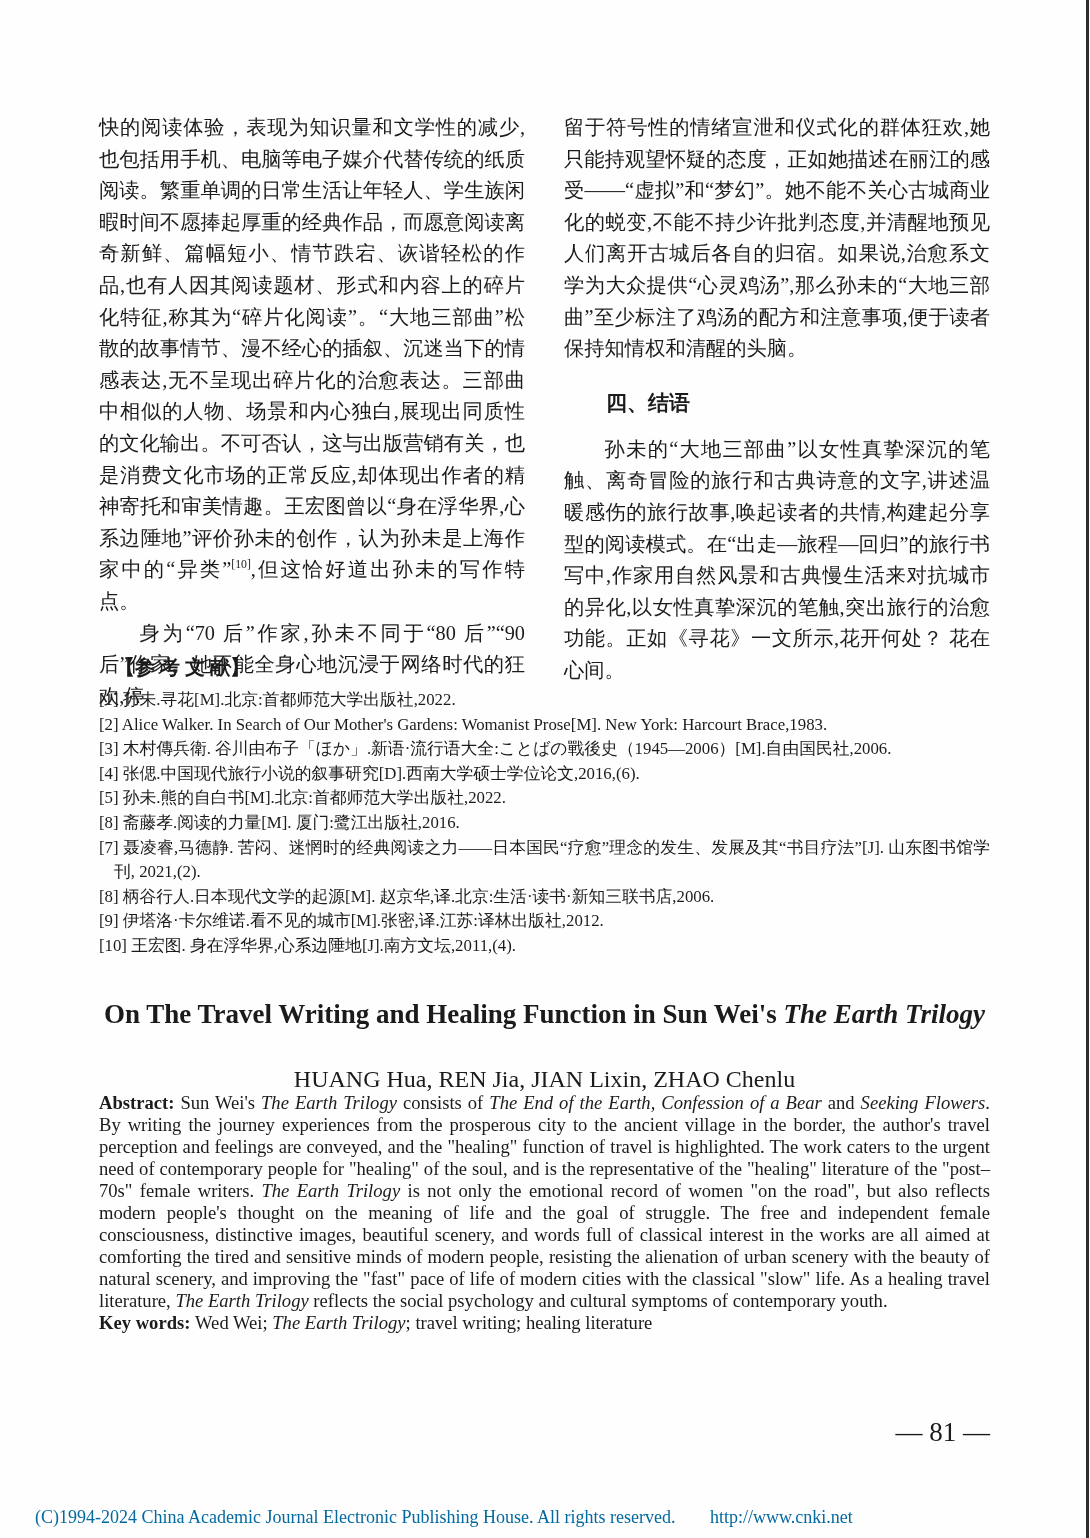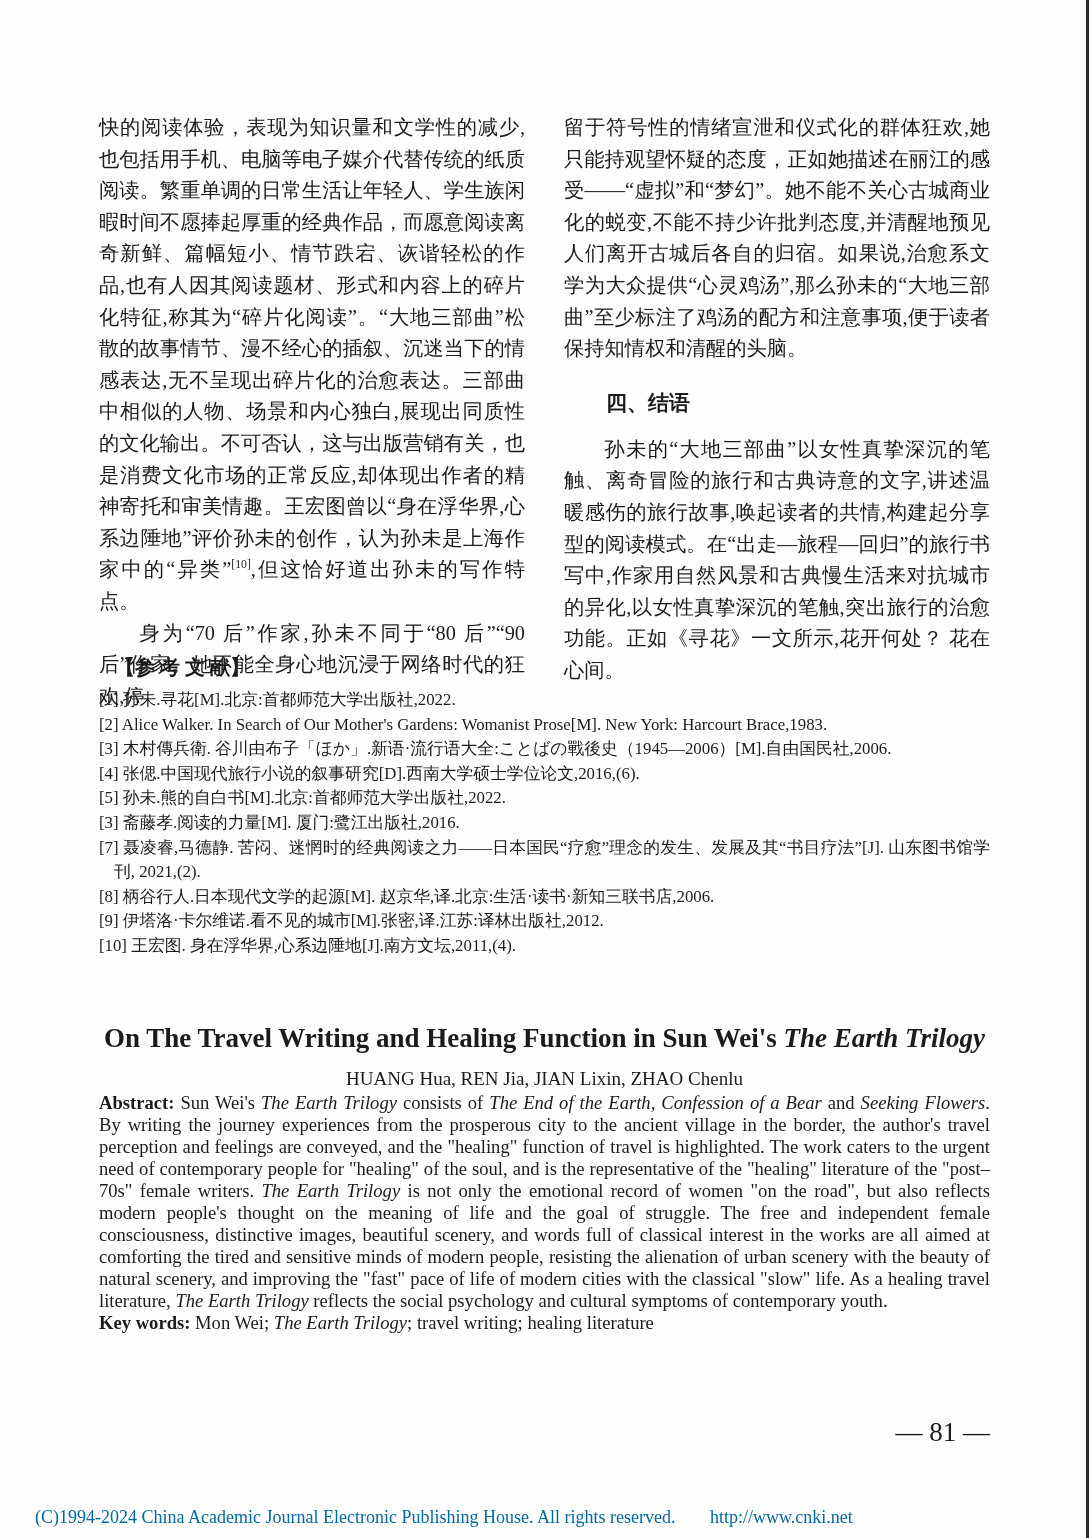--- a/index.html
+++ b/index.html
@@ -74,34 +74,34 @@
     margin-top: 4px;
     text-align: right;
     font-weight: bold;
     font-size: 19px;
     line-height: 26px;
   }
   
   .en-title {
     position: absolute;
     left: 99px;
-    top: 1020px;
+    top: 996px;
     width: 891px;
     text-align: center;
     font-size: 27px;
     line-height: 36px;
     font-weight: bold;
   }
   .en-authors {
     position: absolute;
     left: 99px;
     top: 1064px;
     width: 891px;
     text-align: center;
-    font-size: 19px;
+    font-size: 24px;
     line-height: 30px;
   }
   .en-abstract {
     position: absolute;
     left: 99px;
     top: 1092px;
     width: 891px;
     font-size: 18.6px;
     line-height: 22px;
     text-align: justify;
@@ -145,33 +145,33 @@
     <p class="indent">孙未的“大地三部曲”以女性真挚深沉的笔触、离奇冒险的旅行和古典诗意的文字,讲述温暖感伤的旅行故事,唤起读者的共情,构建起分享型的阅读模式。在“出走—旅程—回归”的旅行书写中,作家用自然风景和古典慢生活来对抗城市的异化,以女性真挚深沉的笔触,突出旅行的治愈功能。正如《寻花》一文所示,花开何处？ 花在心间。</p>
   </div>
 
   <div class="refs">
     <div class="refs-heading">【参 考 文 献】</div>
     <div class="ref-item">[1] 孙未.寻花[M].北京:首都师范大学出版社,2022.</div>
     <div class="ref-item">[2] Alice Walker. In Search of Our Mother's Gardens: Womanist Prose[M]. New York: Harcourt Brace,1983.</div>
     <div class="ref-item">[3] 木村傳兵衛. 谷川由布子「ほか」.新语·流行语大全:ことばの戰後史（1945—2006）[M].自由国民社,2006.</div>
     <div class="ref-item">[4] 张偲.中国现代旅行小说的叙事研究[D].西南大学硕士学位论文,2016,(6).</div>
     <div class="ref-item">[5] 孙未.熊的自白书[M].北京:首都师范大学出版社,2022.</div>
-    <div class="ref-item">[3] 斋藤孝.阅读的力量[M]. 厦门:鹭江出版社,2016.</div>
+    <div class="ref-item">[8] 斋藤孝.阅读的力量[M]. 厦门:鹭江出版社,2016.</div>
     <div class="ref-item">[7] 聂凌睿,马德静. 苦闷、迷惘时的经典阅读之力——日本国民“疗愈”理念的发生、发展及其“书目疗法”[J]. 山东图书馆学刊, 2021,(2).</div>
     <div class="ref-item">[8] 柄谷行人.日本现代文学的起源[M]. 赵京华,译.北京:生活·读书·新知三联书店,2006.</div>
     <div class="ref-item">[9] 伊塔洛·卡尔维诺.看不见的城市[M].张密,译.江苏:译林出版社,2012.</div>
     <div class="ref-item">[10] 王宏图. 身在浮华界,心系边陲地[J].南方文坛,2011,(4).</div>
   </div>
 
   <div class="en-title"><span style="font-weight: bold;">On The Travel Writing and Healing Function in Sun Wei's </span><span style="font-weight: bold; font-style: italic;">The Earth Trilogy</span></div>
   <div class="en-authors">HUANG Hua, REN Jia, JIAN Lixin, ZHAO Chenlu</div>
 
   <div class="en-abstract">
     <p><span style="font-weight: bold;">Abstract: </span><span>Sun Wei's </span><span style="font-style: italic;">The Earth Trilogy</span><span> consists of </span><span style="font-style: italic;">The End of the Earth, Confession of a Bear</span><span> and </span><span style="font-style: italic;">Seeking Flowers</span><span>. By writing the journey experiences from the prosperous city to the ancient village in the border, the author's travel perception and feelings are conveyed, and the "healing" function of travel is highlighted. The work caters to the urgent need of contemporary people for "healing" of the soul, and is the representative of the "healing" literature of the "post–70s" female writers. </span><span style="font-style: italic;">The Earth Trilogy</span><span> is not only the emotional record of women "on the road", but also reflects modern people's thought on the meaning of life and the goal of struggle. The free and independent female consciousness, distinctive images, beautiful scenery, and words full of classical interest in the works are all aimed at comforting the tired and sensitive minds of modern people, resisting the alienation of urban scenery with the beauty of natural scenery, and improving the "fast" pace of life of modern cities with the classical "slow" life. As a healing travel literature, </span><span style="font-style: italic;">The Earth Trilogy</span><span> reflects the social psychology and cultural symptoms of contemporary youth.</span></p>
-    <p><span style="font-weight: bold;">Key words: </span><span>Mon Wei; </span><span style="font-style: italic;">The Earth Trilogy</span><span>; travel writing; healing literature</span></p>
+    <p><span style="font-weight: bold;">Key words: </span><span>Wed Wei; </span><span style="font-style: italic;">The Earth Trilogy</span><span>; travel writing; healing literature</span></p>
   </div>
 
   <div class="page-number">— 81 —</div>
 
   <div class="footer">
     <span>(C)1994-2024 China Academic Journal Electronic Publishing House. All rights reserved.</span>
     <span class="url">http://www.cnki.net</span>
   </div>
 
   <div class="edge-line"></div>

